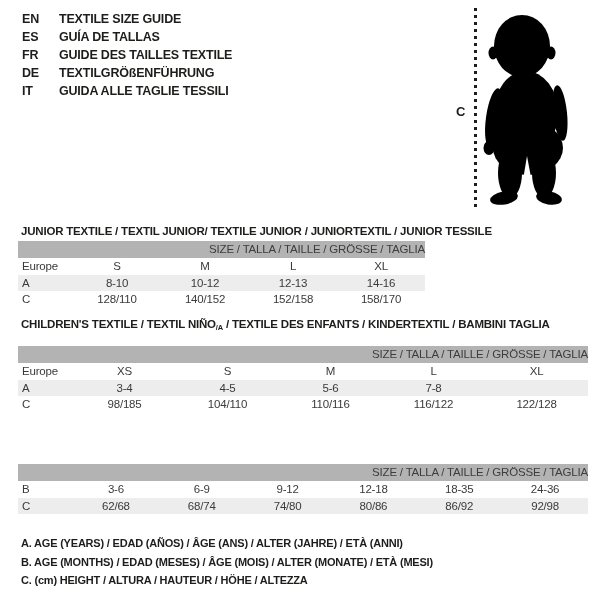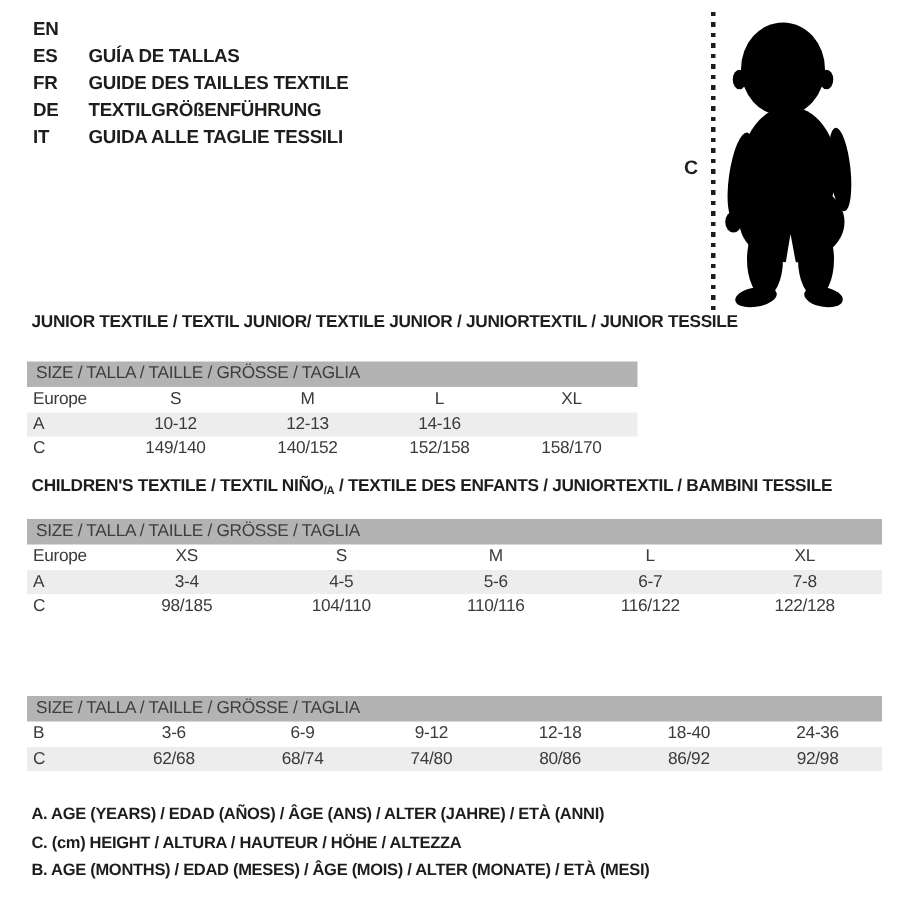--- a/index.html
+++ b/index.html
@@ -20,21 +20,21 @@
   .baby-svg { position:absolute; left:482px; top:8px; }
 
   
   .sec-title { position:absolute; left:21px; font-weight:bold; font-size:11.5px;
                letter-spacing:-0.2px; white-space:nowrap; }
   .sec-title sub { font-size:7.5px; vertical-align:-2px; }
 
   
   .tbl { position:absolute; left:18px; }
   .size-bar { height:17px; line-height:17px; background:#b3b3b3; color:#3d3d3d;
-              font-size:11.5px; padding-left:6px; letter-spacing:-0.2px; }
+              font-size:11.5px; padding-left:6px; letter-spacing:-0.2px;text-align:right; }
   .grid-row { display:grid; height:16.7px; line-height:16.7px; font-size:11.5px;
               color:#3a3a3a; letter-spacing:-0.2px; }
   .grid-row.shaded { background:#ededed; }
   .row-label { padding-left:4px; text-align:left; }
   .cell { text-align:center; }
   .t1 { width:407px; } .t1 .grid-row { grid-template-columns:55px repeat(4,1fr); }
   .t2 { width:570px; } .t2 .grid-row { grid-template-columns:55px repeat(5,1fr); }
   .t3 { width:570px; } .t3 .grid-row { grid-template-columns:55px repeat(6,1fr); }
 
   
@@ -42,20 +42,21 @@
            line-height:18.5px; letter-spacing:-0.2px; }
 </style>
 </head>
 <body>
 
 <div class="page">
 
   <div class="lang-list">
     <div class="lang-row">
       <span class="lang-code">EN</span>
+      <span>TEXTILE SIZE GUIDE</span>
     </div>
     <div class="lang-row">
       <span class="lang-code">ES</span>
       <span>GUÍA DE TALLAS</span>
     </div>
     <div class="lang-row">
       <span class="lang-code">FR</span>
       <span>GUIDE DES TAILLES TEXTILE</span>
     </div>
     <div class="lang-row">
@@ -81,97 +82,97 @@
       <ellipse cx="7" cy="140" rx="5.5" ry="7"></ellipse>
       <ellipse cx="78" cy="105" rx="7" ry="28" transform="rotate(-6 78 105)"></ellipse>
       <ellipse cx="28" cy="165" rx="12" ry="25"></ellipse>
       <ellipse cx="62" cy="165" rx="12" ry="25"></ellipse>
       <ellipse cx="22" cy="190" rx="14" ry="6.5" transform="rotate(-10 22 190)"></ellipse>
       <ellipse cx="67" cy="190" rx="13" ry="6.5" transform="rotate(10 67 190)"></ellipse>
     </g>
     <polygon points="45,148 37,196 54,196" fill="#fff"></polygon>
   </svg>
 
-  <div class="sec-title" style="top:209px">JUNIOR TEXTILE / TEXTIL JUNIOR/ TEXTILE JUNIOR / JUNIORTEXTIL / JUNIOR TESSILE</div>
+  <div class="sec-title" style="top:225px">JUNIOR TEXTILE / TEXTIL JUNIOR/ TEXTILE JUNIOR / JUNIORTEXTIL / JUNIOR TESSILE</div>
   <div class="tbl t1" style="top:241px">
     <div class="size-bar">SIZE / TALLA / TAILLE / GRÖSSE / TAGLIA</div>
     <div class="grid-row">
       <span class="row-label">Europe</span>
       <span class="cell">S</span>
       <span class="cell">M</span>
       <span class="cell">L</span>
       <span class="cell">XL</span>
     </div>
     <div class="grid-row shaded">
       <span class="row-label">A</span>
+      <span class="cell">8-10</span>
       <span class="cell">10-12</span>
       <span class="cell">12-13</span>
       <span class="cell">14-16</span>
     </div>
     <div class="grid-row">
       <span class="row-label">C</span>
-      <span class="cell">149/140</span>
+      <span class="cell">128/110</span>
       <span class="cell">140/152</span>
       <span class="cell">152/158</span>
       <span class="cell">158/170</span>
     </div>
   </div>
 
   <div class="sec-title" style="top:318px">
-    <span>CHILDREN'S TEXTILE / TEXTIL NIÑO</span><sub>/A</sub><span> / TEXTILE DES ENFANTS / JUNIORTEXTIL / BAMBINI TESSILE</span>
+    <span>CHILDREN'S TEXTILE / TEXTIL NIÑO</span><sub>/A</sub><span> / TEXTILE DES ENFANTS / KINDERTEXTIL / BAMBINI TAGLIA</span>
   </div>
   <div class="tbl t2" style="top:346px">
     <div class="size-bar">SIZE / TALLA / TAILLE / GRÖSSE / TAGLIA</div>
     <div class="grid-row">
       <span class="row-label">Europe</span>
       <span class="cell">XS</span>
       <span class="cell">S</span>
       <span class="cell">M</span>
       <span class="cell">L</span>
       <span class="cell">XL</span>
     </div>
     <div class="grid-row shaded">
       <span class="row-label">A</span>
       <span class="cell">3-4</span>
       <span class="cell">4-5</span>
       <span class="cell">5-6</span>
-      <span class="cell">6-7</span>
       <span class="cell">7-8</span>
     </div>
     <div class="grid-row">
       <span class="row-label">C</span>
       <span class="cell">98/185</span>
       <span class="cell">104/110</span>
       <span class="cell">110/116</span>
       <span class="cell">116/122</span>
       <span class="cell">122/128</span>
     </div>
   </div>
 
   <div class="tbl t3" style="top:464px">
     <div class="size-bar">SIZE / TALLA / TAILLE / GRÖSSE / TAGLIA</div>
     <div class="grid-row">
       <span class="row-label">B</span>
       <span class="cell">3-6</span>
       <span class="cell">6-9</span>
       <span class="cell">9-12</span>
       <span class="cell">12-18</span>
-      <span class="cell">18-40</span>
+      <span class="cell">18-35</span>
       <span class="cell">24-36</span>
     </div>
     <div class="grid-row shaded">
       <span class="row-label">C</span>
       <span class="cell">62/68</span>
       <span class="cell">68/74</span>
       <span class="cell">74/80</span>
       <span class="cell">80/86</span>
       <span class="cell">86/92</span>
       <span class="cell">92/98</span>
     </div>
   </div>
 
   <div class="notes">
     <div>A. AGE (YEARS) / EDAD (AÑOS) / ÂGE (ANS) / ALTER (JAHRE) / ETÀ (ANNI)</div>
+    <div>B. AGE (MONTHS) / EDAD (MESES) / ÂGE (MOIS) / ALTER (MONATE) / ETÀ (MESI)</div>
     <div>C. (cm) HEIGHT / ALTURA / HAUTEUR / HÖHE / ALTEZZA</div>
-    <div>B. AGE (MONTHS) / EDAD (MESES) / ÂGE (MOIS) / ALTER (MONATE) / ETÀ (MESI)</div>
   </div>
 
 </div>
 
 </body></html>

